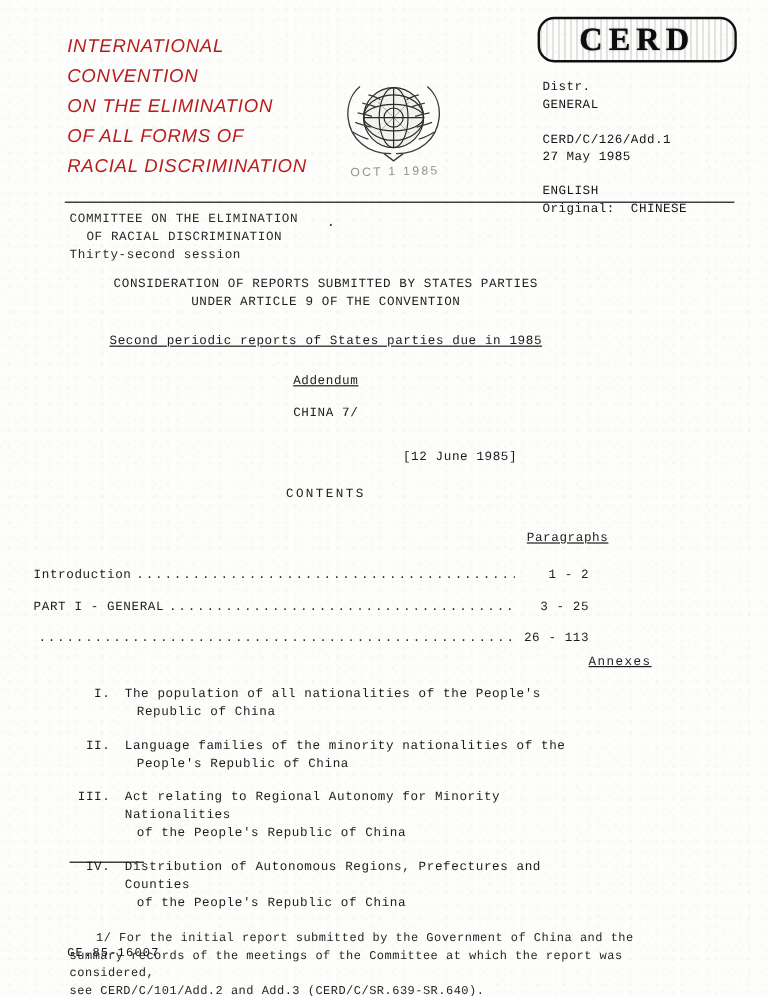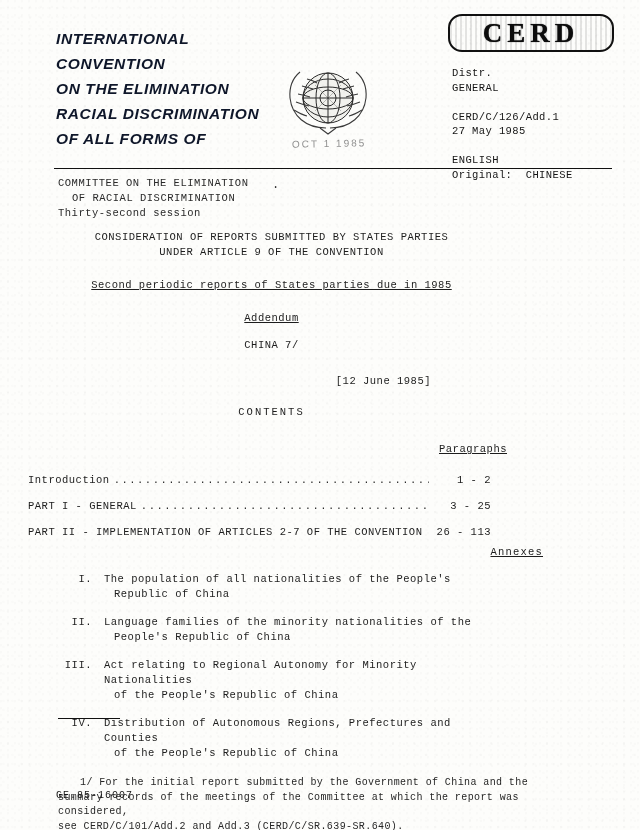--- a/index.html
+++ b/index.html
@@ -38,25 +38,25 @@
     position: relative;
     height: 148px;
   }
   .title-block {
     position: absolute;
     left: 56px;
     top: 26px;
     width: 270px;
     font-family: "Liberation Sans", sans-serif;
     font-style: italic;
-    font-weight: 700;
+    font-weight: 400;
     font-size: 15.5px;
     line-height: 25px;
     letter-spacing: .6px;
-    color: #0f172a;
+    color: #b91c1c;
   }
   .title-block div { white-space: nowrap; }
 
   .emblem {
     position: absolute;
     left: 268px;
     top: 58px;
     width: 120px;
     height: 94px;
   }
@@ -259,22 +259,22 @@
 <body>
 
 <div class="page">
 
   <div class="header">
 
     <div class="title-block">
       <div>INTERNATIONAL</div>
       <div>CONVENTION</div>
       <div>ON THE ELIMINATION</div>
+      <div>OF ALL FORMS OF</div>
       <div>RACIAL DISCRIMINATION</div>
-      <div>OF ALL FORMS OF</div>
     </div>
 
     <div class="emblem">
       <svg width="120" height="94" viewBox="0 0 120 94" xmlns="http://www.w3.org/2000/svg">
         <g stroke="#2b2b2b" fill="none" stroke-width="1">
           <circle cx="60" cy="40" r="25" fill="#f2f2ee"></circle>
           <ellipse cx="60" cy="40" rx="25" ry="11"></ellipse>
           <ellipse cx="60" cy="40" rx="25" ry="19"></ellipse>
           <ellipse cx="60" cy="40" rx="12" ry="25"></ellipse>
           <line x1="35" y1="40" x2="85" y2="40"></line>
@@ -345,21 +345,20 @@
         <span class="toc-label">Introduction</span>
         <span class="toc-dots">...................................................................................</span>
         <span class="toc-page">1 - 2</span>
       </div>
       <div class="toc-row">
         <span class="toc-label">PART I - GENERAL</span>
         <span class="toc-dots">...................................................................................</span>
         <span class="toc-page">3 - 25</span>
       </div>
       <div class="toc-row">
-        <span class="toc-label">PART II - IMPLEMENTATION OF ARTICLES 2-7 OF THE CONVENTION</span>
         <span class="toc-dots">...................................................................................</span>
         <span class="toc-page">26 - 113</span>
       </div>
     </div>
 
     <div class="annex-head t u">Annexes</div>
 
     <div class="annex-list">
       <div class="annex-row">
         <div class="annex-num">I.</div>

